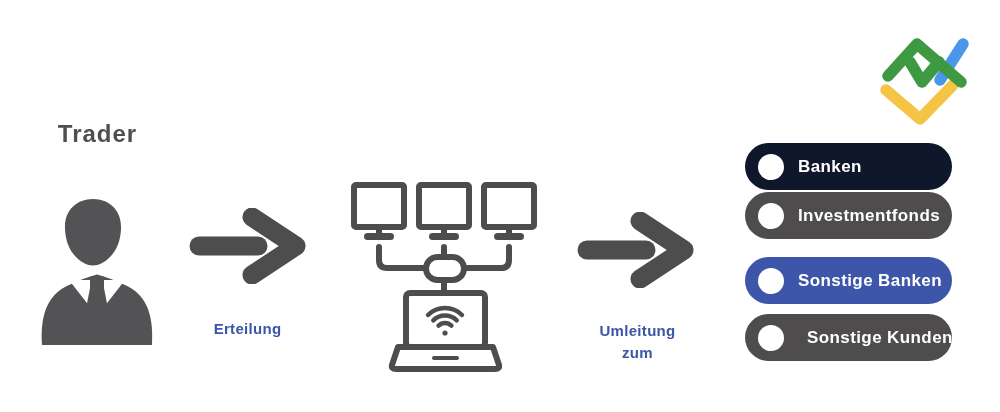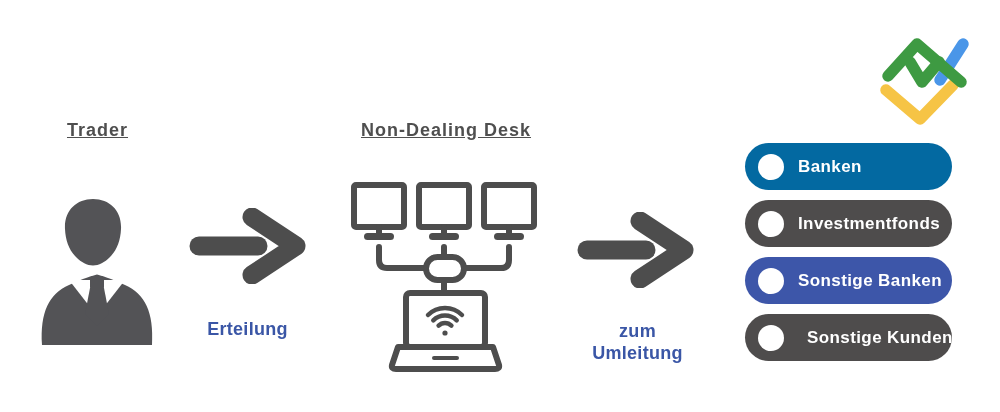--- a/index.html
+++ b/index.html
@@ -7,30 +7,29 @@
   .canvas {
     position: relative;
     width: 1000px;
     height: 412px;
     background: #ffffff;
     overflow: hidden;
     font-family: "Liberation Sans", "DejaVu Sans", sans-serif;
   }
   .abs { position: absolute; }
   .heading {
-    font-size: 18px;
+    font-size: 24px;
     font-weight: 700;
     letter-spacing: 1px;
     color: #4f4f4f;
     text-align: center;
     white-space: nowrap;
-    text-decoration: underline;
   }
   .caption {
-    font-size: 18px;
+    font-size: 15px;
     font-weight: 700;
     letter-spacing: 0.3px;
     color: #3a56a6;
     text-align: center;
     line-height: 22px;
     white-space: nowrap;
   }
   .pill {
     position: absolute;
     left: 745px;
@@ -80,21 +79,20 @@
     <g stroke="#4d4d4d" stroke-width="19" fill="none" stroke-linecap="round" stroke-linejoin="round">
       <line x1="11" y1="38" x2="70" y2="38"></line>
       <polyline points="64,9 108,38 64,67"></polyline>
     </g>
   </svg>
 
   <div class="abs caption" style="left:180px; top:318px; width:135px;">
     <div>Erteilung</div>
   </div>
 
-  <div class="abs heading" style="left:306px; top:120px; width:280px;">Non-Dealing Desk</div>
 
   <svg class="abs" style="left:348px; top:180px;" width="196" height="196" viewBox="0 0 196 196">
     <g stroke="#4d4d4d" stroke-width="6" fill="none" stroke-linecap="round" stroke-linejoin="round">
 
       <g>
         <rect x="6" y="5" width="50" height="42" rx="2"></rect>
         <rect x="71" y="5" width="50" height="42" rx="2"></rect>
         <rect x="136" y="5" width="50" height="42" rx="2"></rect>
         <line x1="31" y1="47" x2="31" y2="53"></line>
         <line x1="96" y1="47" x2="96" y2="53"></line>
@@ -130,29 +128,29 @@
   </svg>
 
   <svg class="abs" style="left:576px; top:212px;" width="120" height="76" viewBox="0 0 120 76">
     <g stroke="#4d4d4d" stroke-width="19" fill="none" stroke-linecap="round" stroke-linejoin="round">
       <line x1="11" y1="38" x2="70" y2="38"></line>
       <polyline points="64,9 108,38 64,67"></polyline>
     </g>
   </svg>
 
   <div class="abs caption" style="left:535px; top:320px; width:205px;">
+    <div>Umleitung</div>
     <div>zum</div>
-    <div>Umleitung</div>
   </div>
 
-  <div class="pill" style="top: 143px; background: #0369a1;">
+  <div class="pill" style="top: 143px; background: #0f172a;">
     <span class="bullet"></span>
     <span class="pill-label">Banken</span>
   </div>
-  <div class="pill" style="top: 200px; background: rgb(78, 76, 76); align-items: center;">
+  <div class="pill" style="top: 192px; background: rgb(78, 76, 76); align-items: center;">
     <span class="bullet"></span>
     <span class="pill-label">Investmentfonds</span>
   </div>
   <div class="pill" style="top: 257px; background: rgb(61, 86, 169);">
     <span class="bullet"></span>
     <span class="pill-label">Sonstige Banken</span>
   </div>
   <div class="pill" style="top: 314px; background: rgb(78, 76, 76); gap: 9px;">
     <span class="bullet"></span>
     <span class="pill-label">Sonstige Kunden</span>

